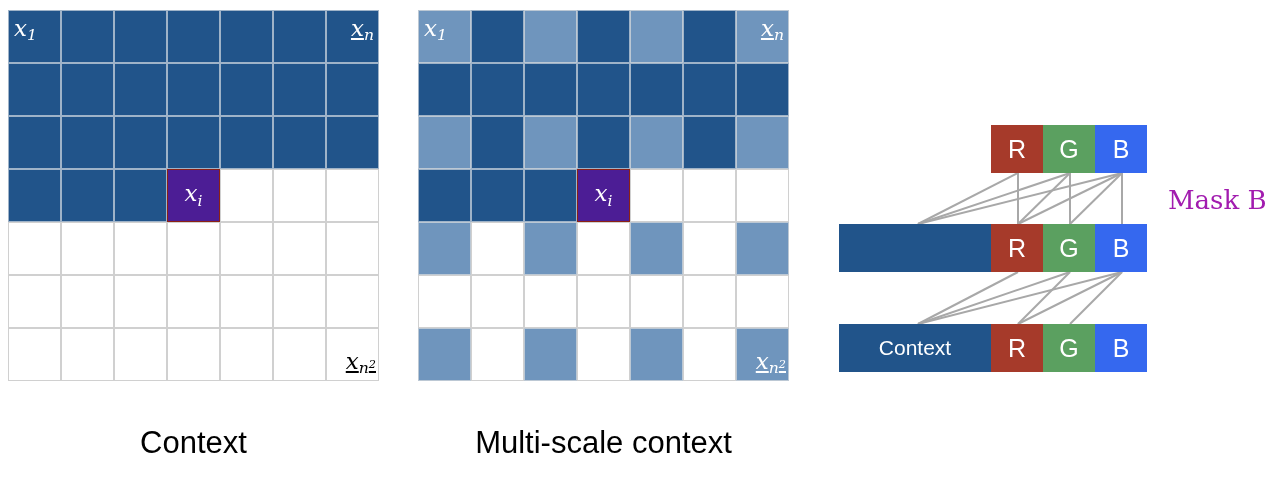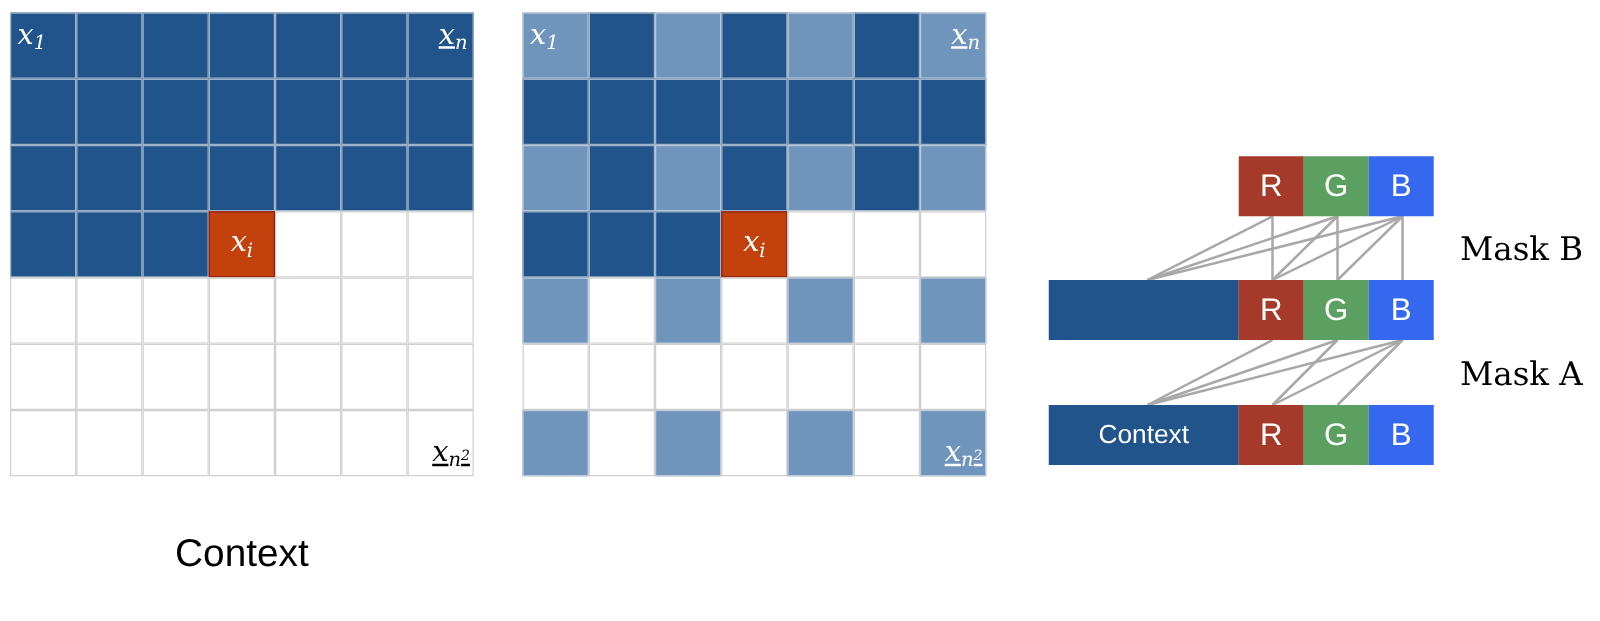--- a/index.html
+++ b/index.html
@@ -6,21 +6,21 @@
   body{width:1280px;height:497px;position:relative;overflow:hidden;
        font-family:"Liberation Sans",sans-serif;}
   .stage{position:absolute;left:0;top:0;width:1104px;height:497px;padding-left:25px;}
 
   
   .grid{position:absolute;display:grid;}
   .cell{position:relative;box-sizing:border-box;border:1px solid #c9c9c9;}
   .cell.dark{background:#21548a;border-color:#9fb3c8;}
   .cell.light{background:#6f95bd;border-color:#bcc8d4;}
   .cell.white{background:#ffffff;border-color:#d0d0d0;}
-  .cell.red{background:#c2410c;border-color:#8c2114;}
+  .cell.red{background:#4c1d95;border-color:#8c2114;}
 
   .clabel{position:absolute;color:#ffffff;
           font-family:"DejaVu Serif","Liberation Serif",serif;
           font-style:italic;font-size:23px;line-height:1;white-space:nowrap;}
   .clabel.tl{left:5px;top:6px;}
   .clabel.tr{right:4px;top:6px;text-decoration:underline;}
   .clabel.br{right:2px;bottom:4px;text-decoration:underline;}
   .clabel.ctr{left:50%;top:50%;transform:translate(-50%,-52%);}
   .clabel sub{font-size:0.68em;font-style:italic;vertical-align:-0.28em;}
   .clabel sub sup{font-size:0.72em;vertical-align:0.42em;font-style:italic;}
@@ -33,21 +33,21 @@
   .bar{position:absolute;display:flex;height:48px;}
   .seg{display:flex;align-items:center;justify-content:center;
        color:#fff;font-family:"Liberation Sans",sans-serif;font-size:25px;
        box-sizing:border-box;}
   .seg.ctx{font-size:21px;}
   .seg.r{background:#a63a2a;}
   .seg.g{background:#5ba060;}
   .seg.b{background:#3568ef;}
   .seg.blue{background:#21548a;}
   .masklabel{position:absolute;font-family:"DejaVu Serif","Liberation Serif",serif;
-             font-size:26px;color:#000000;white-space:nowrap;}
+             font-size:26px;color:#a21caf;white-space:nowrap;}
   svg.wires{position:absolute;left:0;top:0;overflow:visible;pointer-events:none;}
   svg.wires line{stroke:#a8a8a8;stroke-width:2;}
 </style>
 </head>
 <body>
 
 <div class="stage">
 
   <div class="grid" id="grid-left" style="left:8px;top:10px;width:371px;height:371px;
               grid-template-columns:repeat(7,53px);grid-template-rows:repeat(7,53px);">
@@ -166,20 +166,21 @@
       <div class="cell white"></div>
       <div class="cell light"></div>
       <div class="cell white"></div>
       <div class="cell light"></div>
       <div class="cell white"></div>
       <div class="cell light">
         <span class="clabel br">x<sub>n<sup>2</sup></sub></span>
       </div>
     </div>
 
+  <div class="caption" style="left:418px;top:425px;width:371px;">Multi-scale context</div>
 
   <div style="position:absolute;left:830px;top:100px;width:450px;height:290px;">
 
     <svg class="wires" width="450" height="290">
 
       <g>
         <line x1="188" y1="73" x2="88" y2="124"></line>
         <line x1="240" y1="73" x2="88" y2="124"></line>
         <line x1="292" y1="73" x2="88" y2="124"></line>
         <line x1="188" y1="73" x2="188" y2="124"></line>
@@ -214,16 +215,15 @@
       </div>
 
     <div class="bar" id="bar-bottom" style="left:9px;top:224px;">
         <div class="seg blue ctx" style="width: 152px;">Context</div>
         <div class="seg r" style="width: 52px;">R</div>
         <div class="seg g" style="width: 52px;">G</div>
         <div class="seg b" style="width: 52px;">B</div>
       </div>
 
     <div class="masklabel" style="left:338px;top:85px;">Mask B</div>
-    <div class="masklabel" style="left:338px;top:185px;">Mask A</div>
   </div>
 
 </div>
 
 </body></html>

